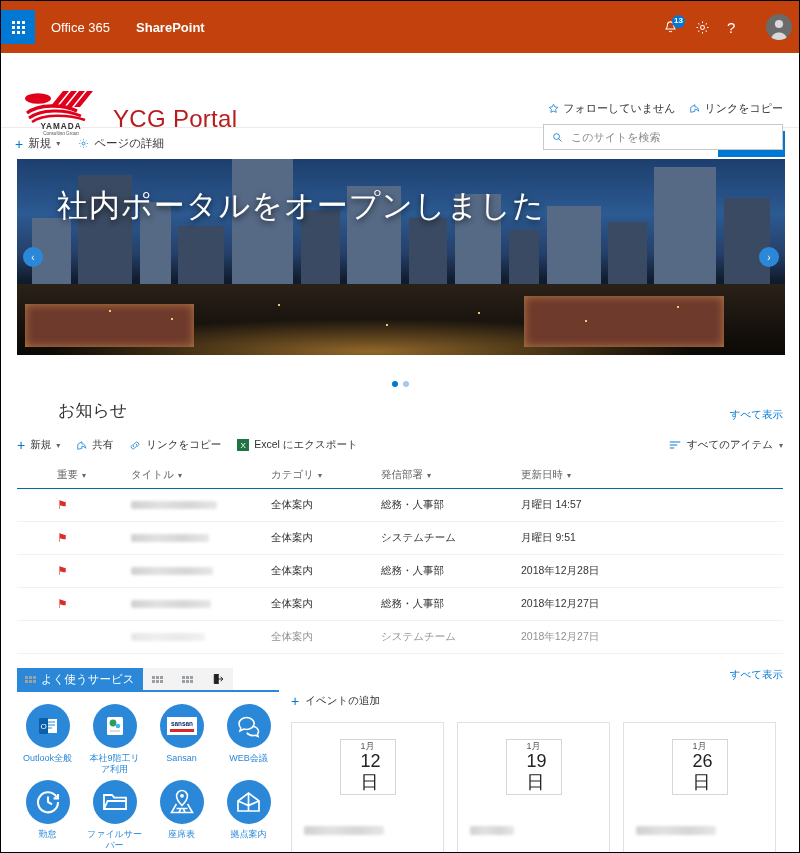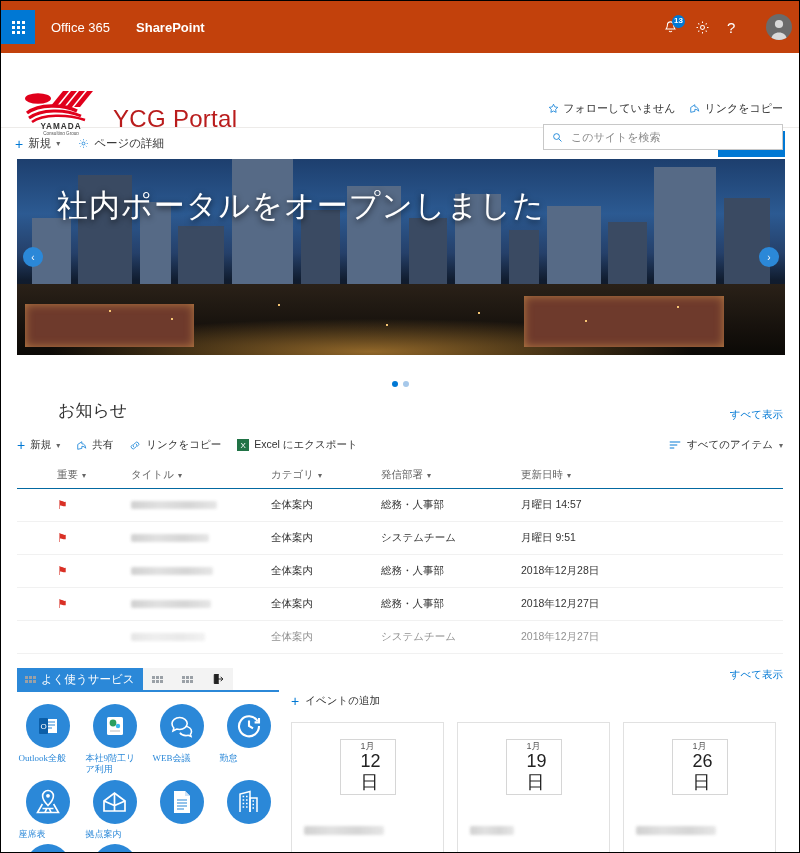--- a/index.html
+++ b/index.html
@@ -132,22 +132,22 @@
   .tab-ic { width:30px; height:22px; display:flex; align-items:center; justify-content:center; background:#f3f3f3; }
   .grid-glyph { display:grid; grid-template-columns:repeat(3,3px); grid-template-rows:repeat(2,3px); gap:1px; }
   .grid-glyph i { width:3px; height:3px; background:#9aa0a6; display:block; }
   .tilegrid { display:grid; grid-template-columns:repeat(4,1fr); gap:4px 6px; margin-top:12px; }
   .tile { display:flex; flex-direction:column; align-items:center; }
   .tile-circle {
     width:44px; height:44px; border-radius:50%; background:#2b88d8;
     display:flex; align-items:center; justify-content:center; color:#fff;
   }
   .tile-label {
-    margin-top:5px; font-size:9px; color:#2b88d8; line-height:1.25;
-    width:58px; word-break:break-all;font-family:Liberation Serif, serif;
+    margin-top:5px; font-size:9px; color:#2b88d8; text-align:center; line-height:1.25;
+    width:58px; word-break:break-all;
   }
 
   .events-col { flex:1; }
   .ev-top { display:flex; justify-content:flex-end; }
   .ev-add { display:flex; align-items:center; gap:6px; font-size:10.5px; color:#333; margin-top:12px; }
   .ev-add .plus { color:#0078d4; font-size:14px; line-height:1; }
   .ev-cards { display:flex; gap:13px; margin-top:14px; }
   .ev-card { width:153px; height:190px; border:1px solid #e1e1e1; background:#fff; padding:10px 12px; position:relative; }
   .ev-datebox {
     width:56px; height:56px; border:1px solid #d6d6d6; margin:6px auto 0;
@@ -493,36 +493,55 @@
                 <rect x="4" y="3" width="16" height="18" rx="1.5" fill="#fff"></rect>
                 <circle cx="10" cy="9" r="3.4" fill="#2b9e5f"></circle>
                 <circle cx="15" cy="12" r="2.2" fill="#38b8ef"></circle>
                 <path d="M7 17h10" stroke="#bbb" stroke-width="1"></path>
               </svg>
             </div>
             <div class="tile-label">本社9階工リア利用</div>
           </div>
           <div class="tile">
             <div class="tile-circle">
+              <svg width="30" height="18" viewBox="0 0 30 18">
+                <rect x="0" y="0" width="30" height="18" fill="#fff"></rect>
+                <text x="15" y="9" font-size="6.4" fill="#0b2c6b" text-anchor="middle" font-family="Liberation Sans" font-weight="bold">sansan</text>
+                <rect x="3" y="12" width="24" height="3" fill="#d8282f"></rect>
+              </svg>
+            </div>
+            <div class="tile-label">Sansan</div>
+          </div>
+          <div class="tile">
+            <div class="tile-circle">
               <svg width="26" height="24" viewBox="0 0 26 24" fill="none" stroke="#fff" stroke-width="1.6">
                 <path d="M3 9.5c0-3.3 3.4-6 7.6-6s7.6 2.7 7.6 6-3.4 6-7.6 6c-1 0-2-.1-2.9-.4L4 17l.8-3A6.6 6.6 0 0 1 3 9.5z"></path>
                 <path d="M16.5 12.3c3.4.4 6 2.6 6 5.2 0 1-.4 2-1.1 2.7l.6 2.2-2.7-1.1c-.8.2-1.6.3-2.4.3-2.6 0-4.9-1.1-6-2.8"></path>
               </svg>
             </div>
             <div class="tile-label">WEB会議</div>
           </div>
           <div class="tile">
             <div class="tile-circle">
               <svg width="26" height="26" viewBox="0 0 26 26" fill="none" stroke="#fff" stroke-width="2.1">
                 <path d="M21.5 8A10 10 0 1 0 23 13"></path>
                 <path d="M23 5v4.4h-4.4"></path>
                 <path d="M13 7.4V13l4 2.4"></path>
               </svg>
             </div>
             <div class="tile-label">勤怠</div>
+          </div>
+          <div class="tile">
+            <div class="tile-circle">
+              <svg width="26" height="22" viewBox="0 0 26 22" fill="none" stroke="#fff" stroke-width="1.8">
+                <path d="M2 18V4h8l2.2 2.6H24V18z"></path>
+                <path d="M2 18l3.6-8H24"></path>
+              </svg>
+            </div>
+            <div class="tile-label">ファイルサーバー</div>
           </div>
           <div class="tile">
             <div class="tile-circle">
               <svg width="24" height="25" viewBox="0 0 24 25" fill="none" stroke="#fff" stroke-width="1.6">
                 <path d="M12 1.5c-3 0-5.4 2.4-5.4 5.4 0 4 5.4 9.6 5.4 9.6s5.4-5.6 5.4-9.6c0-3-2.4-5.4-5.4-5.4z"></path>
                 <circle cx="12" cy="6.8" r="1.9" fill="#fff" stroke="none"></circle>
                 <path d="M6.4 15L1.5 23.5h21L17.6 15"></path>
                 <path d="M6.5 19.5h11M9 23.4l2-4.4M15 23.4l-2-4.4"></path>
               </svg>
             </div>

